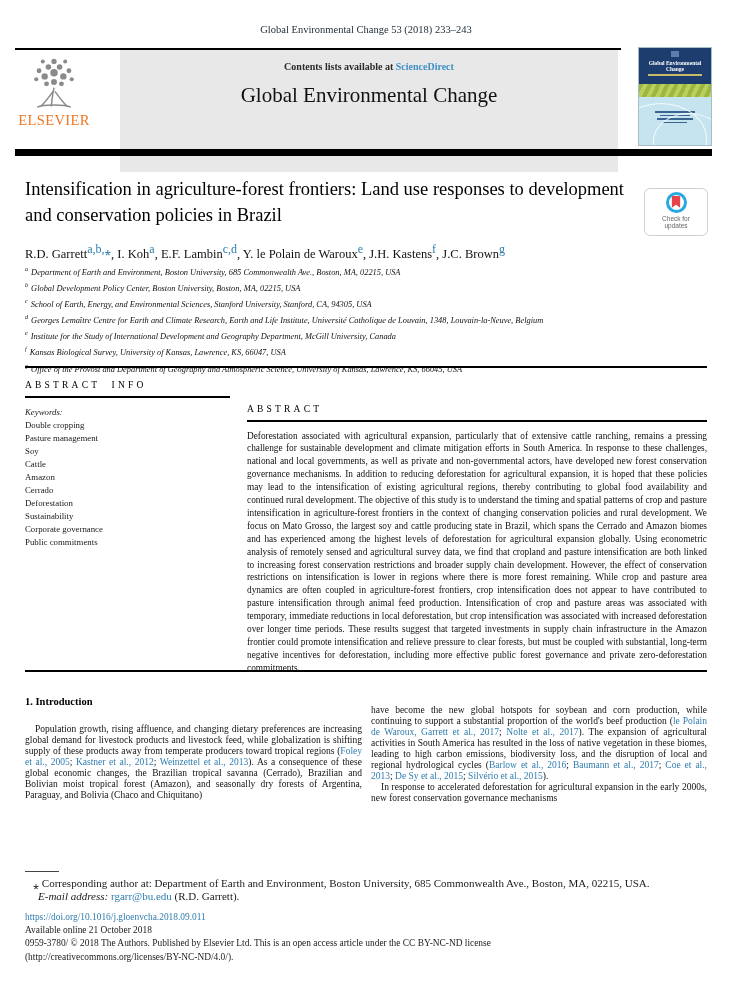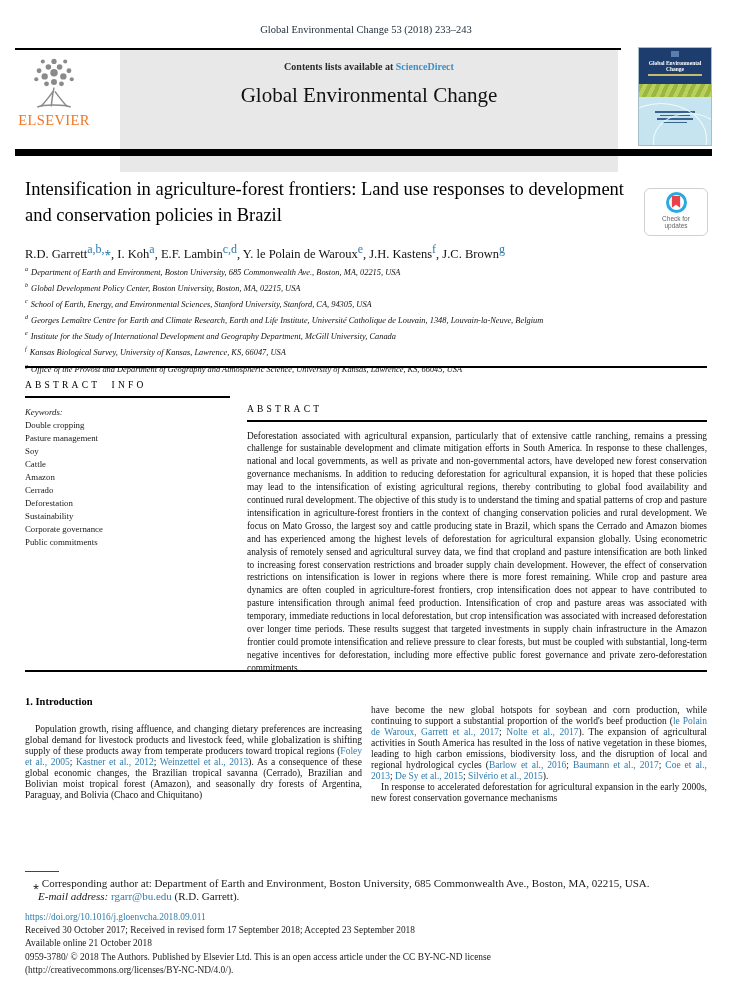--- a/index.html
+++ b/index.html
@@ -220,19 +220,18 @@
   </div>
 
   <div class="fn-sep"></div>
   <div class="footnote">
     <div class="fn1">⁎ Corresponding author at: Department of Earth and Environment, Boston University, 685 Commonwealth Ave., Boston, MA, 02215, USA.</div>
     <div class="fn2"><span class="ital">E-mail address: </span><span class="lnk">rgarr@bu.edu</span><span> (R.D. Garrett).</span></div>
   </div>
 
   <div class="footer">
     <div class="lnk">https://doi.org/10.1016/j.gloenvcha.2018.09.011</div>
-    <div>Received 30 October 2017; Received in revised form 17 September 2018; Accepted 23 September 2018</div>
     <div>Available online 21 October 2018</div>
     <div>0959-3780/ © 2018 The Authors. Published by Elsevier Ltd. This is an open access article under the CC BY-NC-ND license</div>
     <div>(http://creativecommons.org/licenses/BY-NC-ND/4.0/).</div>
   </div>
 
 </div>
 
 </body></html>

